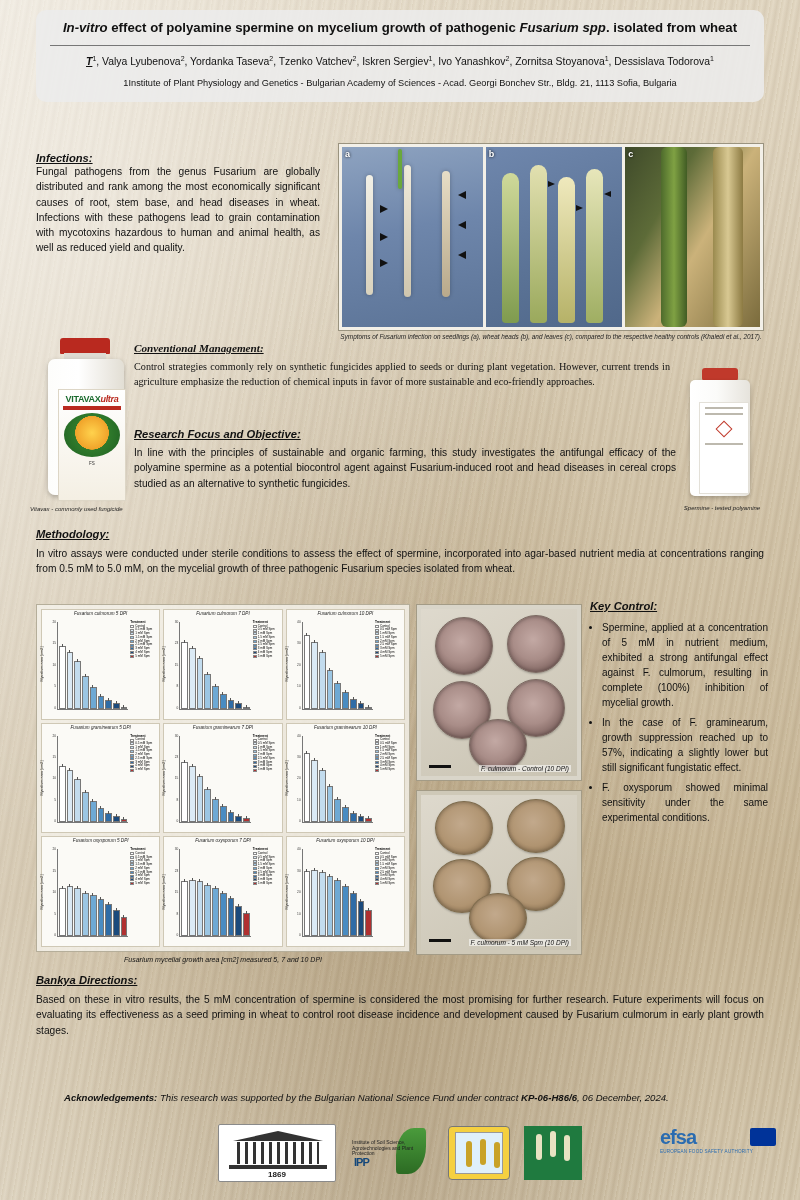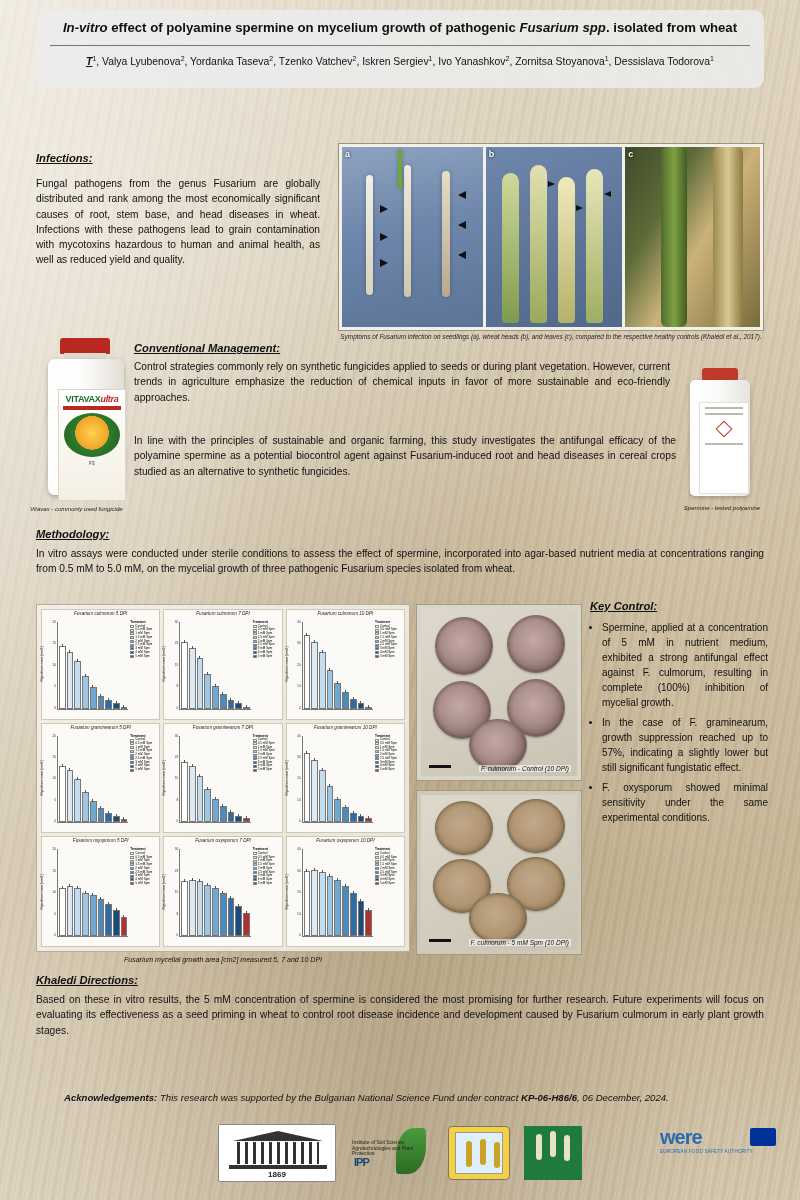--- a/index.html
+++ b/index.html
@@ -46,21 +46,21 @@
   .authors u { text-decoration: underline; font-style: italic; font-weight:bold;}
   .affil { font-size:9.2px; color:#111; line-height:1.55; }
   sup { font-size:7px; vertical-align: super; }
 
   
   .shead { font-size:11.2px; font-weight:bold; font-style:italic; text-decoration:underline; color:#111; }
   .body-text { font-size:10.2px; color:#111; line-height:1.5; text-align:justify; }
 
   
   .bg-sec { position:absolute; left:36px; top:152px; width:284px; }
-  .bg-sec .body-text{ margin-top:12px; }
+  .bg-sec .body-text{ margin-top:0; }
 
   
   .photos {
     position:absolute; left:338px; top:143px; width:426px; height:188px;
     background:#f3f0e8; border:1px solid #9a937f; padding:3px;
     display:flex; gap:3px;
   }
   .ph { position:relative; overflow:hidden; }
   .ph .lab {
     position:absolute; left:3px; top:2px; font-size:9px; font-weight:bold; color:#fff;
@@ -104,21 +104,21 @@
   
   .spermine{ position:absolute; left:686px; top:368px; width:68px; height:132px;}
   .sp-cap{ position:absolute; left:16px; top:0; width:36px; height:13px; background:#c0392b; border-radius:3px;}
   .sp-body{ position:absolute; left:4px; top:12px; width:60px; height:116px; background:linear-gradient(90deg,#ffffff 0%,#fbfbf9 45%,#e6e3dc 100%); border-radius:5px; box-shadow:0 2px 4px rgba(0,0,0,.22);}
   .sp-label{ position:absolute; left:9px; top:22px; width:50px; height:92px; background:#fff; border:1px solid #e3e0d8;}
   .sp-line{ height:2px; background:#bdb9ae; margin:4px 5px;}
   .sp-diamond{ width:12px;height:12px; border:1px solid #c0392b; transform:rotate(45deg); margin:8px auto;}
   .sp-caption{ position:absolute; left:676px; top:505px; width:92px; font-size:6px; font-style:italic; color:#222; text-align:center;}
 
   
-  .conv { position:absolute; left:134px; top:342px; width:536px;}
+  .conv { position:absolute; left:134px; top:342px; width:536px;font-family:Liberation Serif, serif;}
   .conv .body-text{ margin-top:5px;}
   .focus { position:absolute; left:134px; top:428px; width:542px;}
   .focus .body-text{ margin-top:5px;}
 
   
   .meth { position:absolute; left:36px; top:528px; width:728px;}
   .meth .body-text{ margin-top:6px;}
 
   
   .charts {
@@ -191,20 +191,21 @@
 
 <div class="poster">
 
   <div class="title-box">
     <div class="title">
       <span class="ital">In-vitro</span><span> effect of polyamine spermine on mycelium growth of pathogenic </span><span class="ital">Fusarium spp</span><span>. isolated from wheat</span>
     </div>
     <div class="authors">
       <u>T</u><sup>1</sup>, Valya Lyubenova<sup>2</sup>, Yordanka Taseva<sup>2</sup>, Tzenko Vatchev<sup>2</sup>, Iskren Sergiev<sup>1</sup>, Ivo Yanashkov<sup>2</sup>, Zornitsa Stoyanova<sup>1</sup>, Dessislava Todorova<sup>1</sup>
     </div>
+    <div class="affil">1Institute of Plant Physiology and Genetics - Bulgarian Academy of Sciences -  Acad. Georgi Bonchev Str., Bldg. 21, 1113 Sofia, Bulgaria</div>
   </div>
 
   <div class="bg-sec">
     <div class="shead">Infections:</div>
     <div class="body-text">Fungal pathogens from the genus Fusarium are globally distributed and rank among the most economically significant causes of root, stem base, and head diseases in wheat. Infections with these pathogens lead to grain contamination with mycotoxins hazardous to human and animal health, as well as reduced yield and quality.</div>
   </div>
 
   <div class="photos">
     <div class="ph ph-a">
       <span class="lab">a</span>
@@ -263,20 +264,21 @@
     </div>
   </div>
   <div class="sp-caption">Spermine - tested polyamine</div>
 
   <div class="conv">
     <div class="shead">Conventional Management:</div>
     <div class="body-text">Control strategies commonly rely on synthetic fungicides applied to seeds or during plant vegetation. However, current trends in agriculture emphasize the reduction of chemical inputs in favor of more sustainable and eco-friendly approaches.</div>
   </div>
 
   <div class="focus">
+    <div class="shead">Research Focus and Objective:</div>
     <div class="body-text">In line with the principles of sustainable and organic farming, this study investigates the antifungal efficacy of the polyamine spermine as a potential biocontrol agent against Fusarium-induced root and head diseases in cereal crops studied as an alternative to synthetic fungicides.</div>
   </div>
 
   <div class="meth">
     <div class="shead">Methodology:</div>
     <div class="body-text">In vitro assays were conducted under sterile conditions to assess the effect of spermine, incorporated into agar-based nutrient media at concentrations ranging from 0.5 mM to 5.0 mM, on the mycelial growth of three pathogenic Fusarium species isolated from wheat.</div>
   </div>
 
   <div class="charts">
     <div class="chart-grid" id="chart-grid">
@@ -879,21 +881,21 @@
   <div class="kf">
     <div class="shead">Key Control:</div>
     <ul id="kf-list">
         <li>Spermine, applied at a concentration of 5 mM in nutrient medium, exhibited a strong antifungal effect against F. culmorum, resulting in complete (100%) inhibition of mycelial growth.</li>
         <li>In the case of F. graminearum, growth suppression reached up to 57%, indicating a slightly lower but still significant fungistatic effect.</li>
         <li>F. oxysporum showed minimal sensitivity under the same experimental conditions.</li>
       </ul>
   </div>
 
   <div class="future">
-    <div class="shead">Khaledi Directions:</div>
+    <div class="shead">Bankya Directions:</div>
     <div class="body-text">Based on these in vitro results, the 5 mM concentration of spermine is considered the most promising for further research. Future experiments will focus on evaluating its effectiveness as a seed priming in wheat to control root disease incidence and development caused by Fusarium culmorum in early plant growth stages.</div>
   </div>
 
   <div class="ack">
     <b>Acknowledgements:</b><span> This research was supported by the Bulgarian National Science Fund under contract </span><b>KP-06-H86/6</b><span>, 06 December, 2024.</span>
   </div>
 
   <div class="logos">
 
     <div class="logo logo-ipg">
@@ -914,18 +916,18 @@
         <div class="wheat-ear" style="left:38px;top:9px;"></div>
       </div>
     </div>
     <div class="logo logo-green">
       <div class="wheat-ear" style="left:12px;top:8px;background:#e8e2c2;"></div>
       <div class="wheat-ear" style="left:26px;top:5px;background:#e8e2c2;"></div>
       <div class="wheat-ear" style="left:40px;top:9px;background:#e8e2c2;"></div>
     </div>
     <div class="logo logo-efsa">
       <div class="efsa-flag"></div>
-      <div class="efsa-text">were</div>
+      <div class="efsa-text">efsa</div>
       <div class="efsa-sub">EUROPEAN FOOD SAFETY AUTHORITY</div>
     </div>
   </div>
 
 </div>
 
 </body></html>

